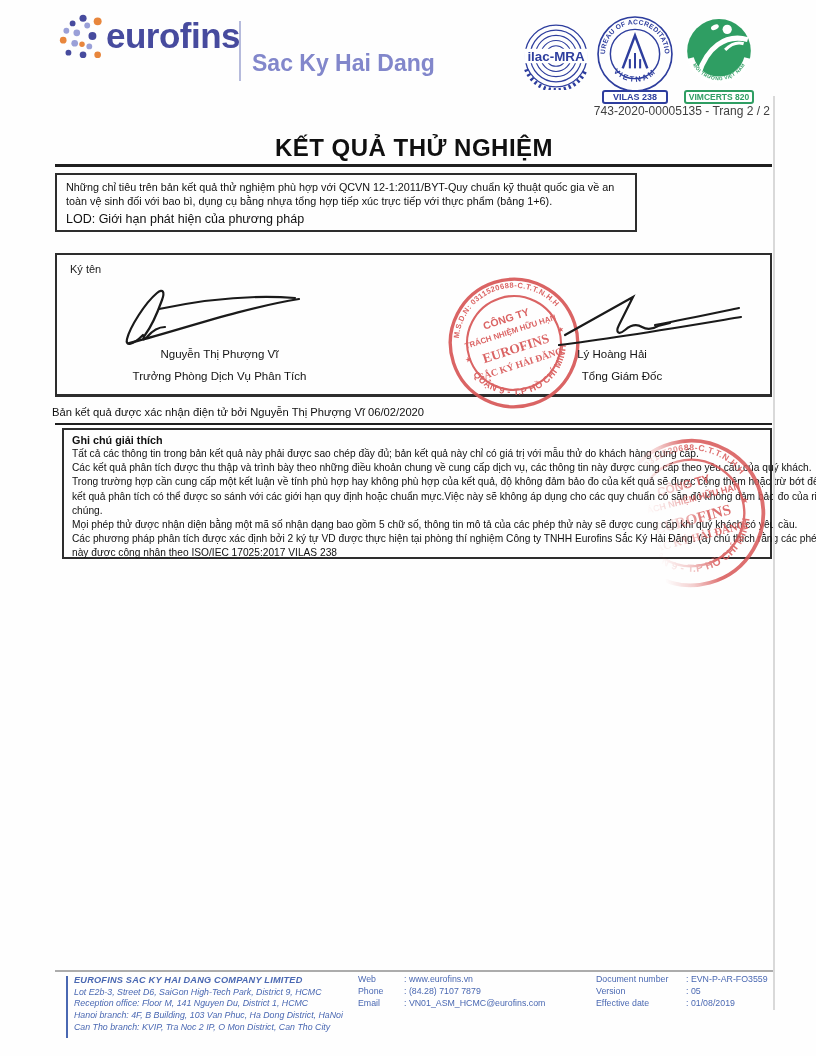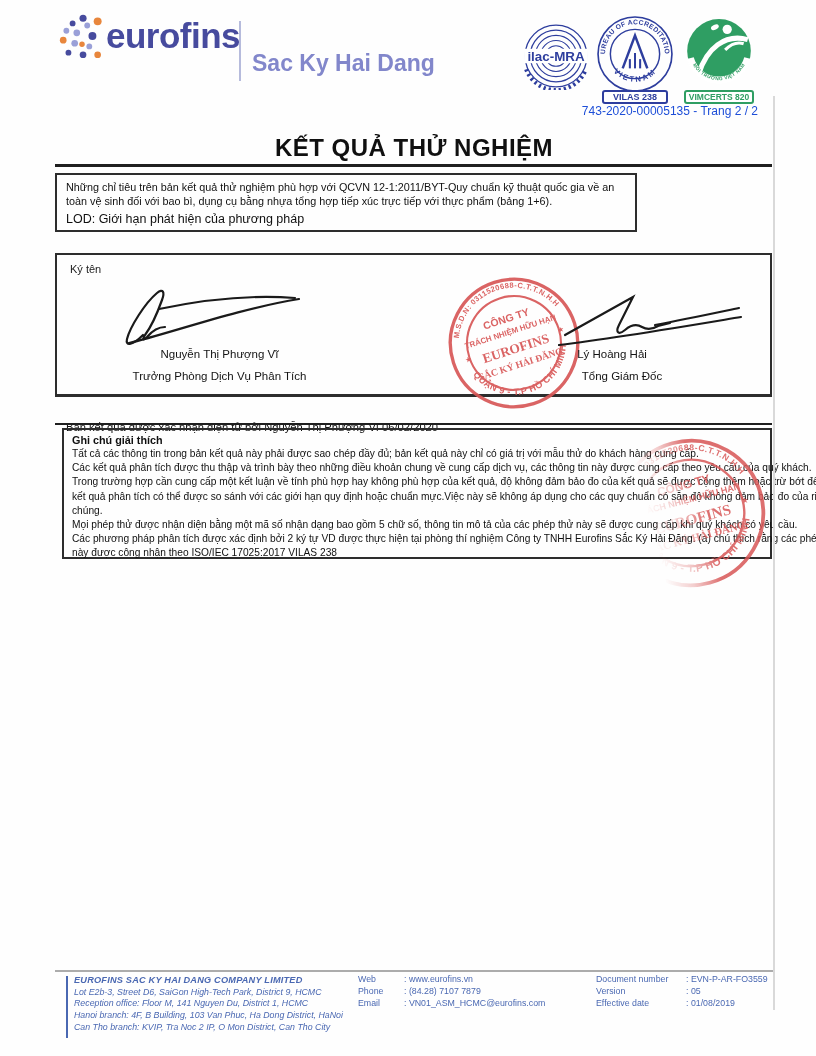--- a/index.html
+++ b/index.html
@@ -13,21 +13,21 @@
   .brand-divider { position:absolute; left:239px; top:21px; width:2px; height:60px; background:#b6bbdc; }
   .sub-brand { position:absolute; left:252px; top:50px; font-size:23px; font-weight:700; color:#8287cb; }
 
   .stamp-ilac { position:absolute; left:522px; top:22px; width:68px; height:68px; color:#2e3e9e; }
   .stamp-boa { position:absolute; left:596px; top:15px; width:78px; height:78px; color:#2e3e9e; }
   .badge { position:absolute; border-radius:3px; display:flex; align-items:center; justify-content:center; font-weight:700; background:#fff; }
   .badge-vilas { left:602px; top:90px; width:66px; height:14px; border:2px solid #2e3e9e; color:#2e3e9e; font-size:9px; }
   .stamp-vimcerts { position:absolute; left:680px; top:15px; width:78px; height:78px; color:#2f9e63; }
   .badge-vimcerts { left:684px; top:90px; width:70px; height:14px; border:2px solid #2f9e63; color:#2f9e63; font-size:8.5px; }
 
-  .doc-ref { position:absolute; right:58px; top:104px; font-size:12px; color:#1d4ed8; }
+  .doc-ref { position:absolute; right:46px; top:104px; font-size:12px; color:#404040; }
 
   
   .page-title { position:absolute; left:55px; top:134px; width:718px; text-align:center; font-size:24px; font-weight:700; letter-spacing:0.5px; color:#101010; }
   .rule { position:absolute; background:#1f1f1f; }
   .rule-title { left:55px; top:164px; width:717px; height:2.5px; }
 
   
   .summary-box { position:absolute; left:55px; top:173px; width:582px; height:59px; border:2px solid #2d2d2d; padding:5px 9px; }
   .summary-compliance { font-size:10.8px; line-height:14px; color:#101010; }
   .summary-lod { font-size:12.5px; margin-top:4px; color:#101010; }
@@ -47,21 +47,21 @@
   .round-stamp { position:absolute; color:#d85757; }
   .stamp-main { left:390px; top:21px; width:134px; height:134px; transform:rotate(-18deg); opacity:0.92; }
   .stamp-partial {
     left:615px; top:437px; width:152px; height:152px; transform:rotate(-15deg); opacity:0.85;
     -webkit-mask-image:linear-gradient(to right, transparent 22%, rgba(0,0,0,.35) 40%, #000 58%);
             mask-image:linear-gradient(to right, transparent 22%, rgba(0,0,0,.35) 40%, #000 58%);
   }
   .round-stamp svg { width:100%; height:100%; }
 
   
-  .confirmation { position:absolute; left:66px; top:406px; font-size:11.2px; color:#101010;margin-top:15px; }
+  .confirmation { position:absolute; left:52px; top:406px; font-size:11.2px; color:#101010; }
   .rule-confirm { left:55px; top:423px; width:717px; height:2px; }
 
   
   .notes-box { position:absolute; left:62px; top:428px; width:710px; height:131px; border:2px solid #2d2d2d; padding:3px 8px; }
   .notes-heading { font-size:10.8px; font-weight:700; line-height:14px; color:#101010; }
   .note-line { font-size:10.2px; line-height:14.2px; color:#101010; white-space:nowrap; }
 
   
   .scan-line-v { position:absolute; left:773px; top:96px; width:2px; height:914px; background:#d9d9d9; }
   .footer-sep { position:absolute; left:55px; top:970px; width:718px; height:1.5px; background:#acacac; }

